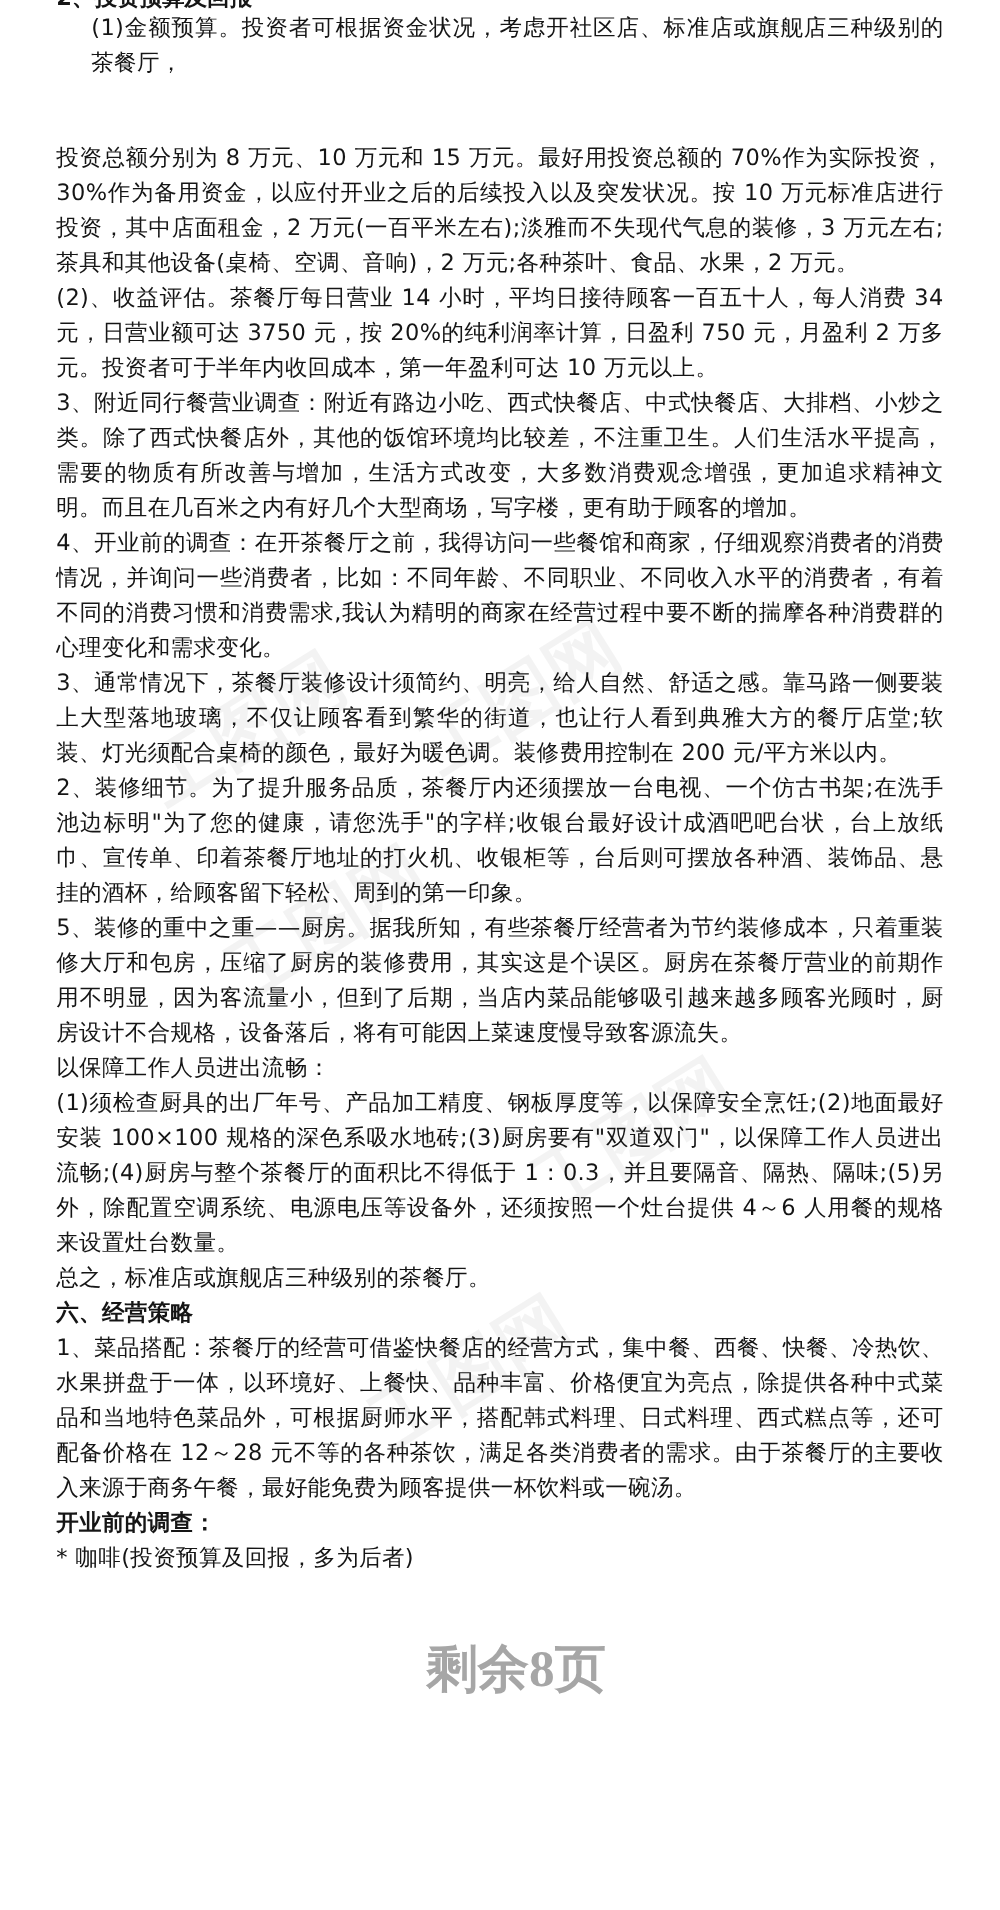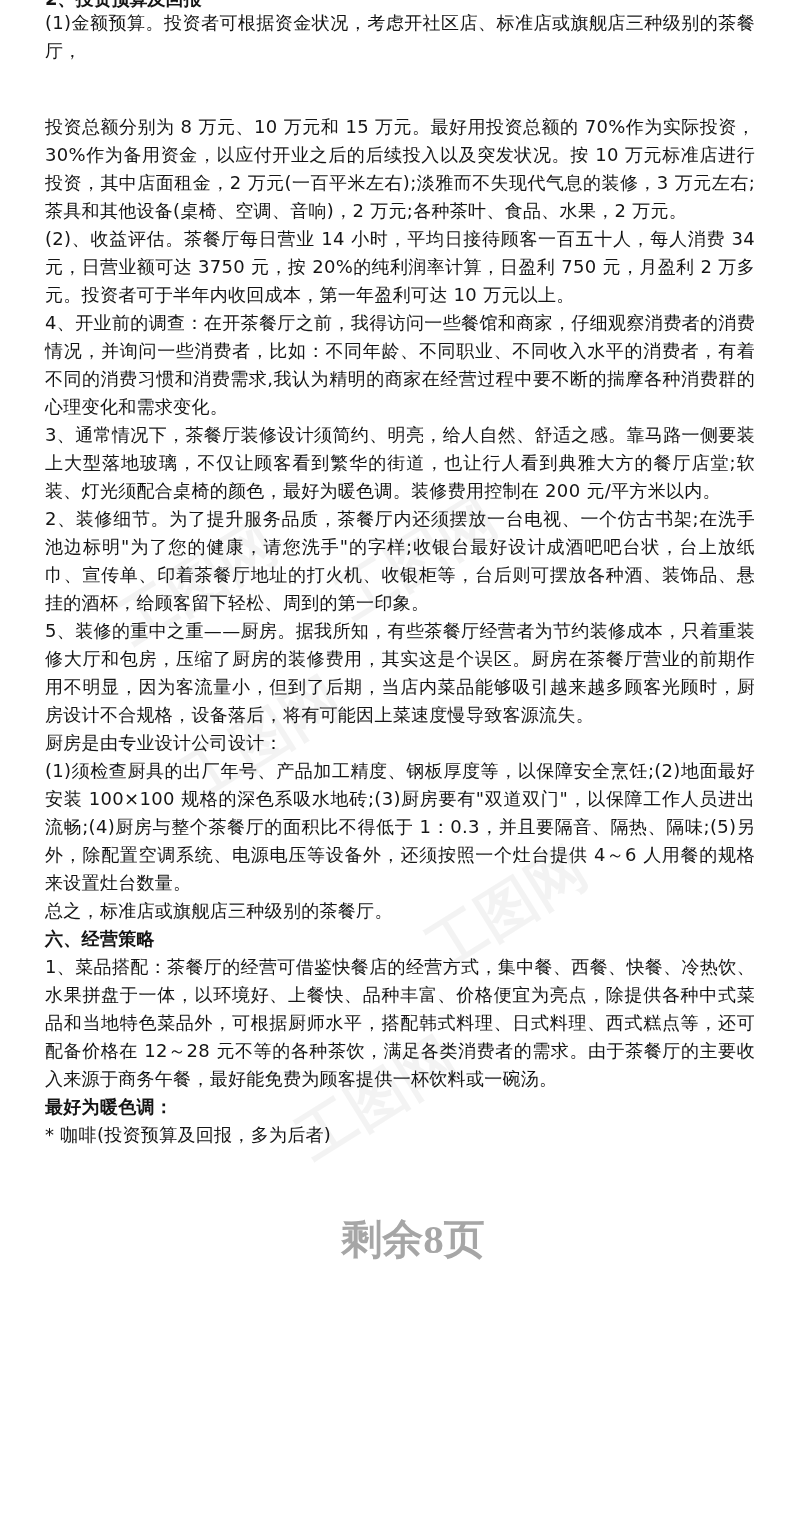--- a/index.html
+++ b/index.html
@@ -30,21 +30,21 @@
   .content {
     position: relative;
     padding: 0 45px;
     font-size: 18px;
     line-height: 28px;
     text-align: justify;
     letter-spacing: 0.3px;
   }
   .para { margin: 0; }
   .para.bold { font-weight: 700; }
-  .para.gap { margin-bottom: 48px; }
+  .para.gap { margin-bottom: 48px; margin-left: 28px; }
   .wm-layer {
     position: absolute; left: 0; top: 0;
     width: 800px; height: 1528px;
     pointer-events: none;
     overflow: hidden;
   }
   .wm {
     position: absolute;
     font-size: 58px;
     font-weight: 700;
@@ -52,21 +52,21 @@
     opacity: 0.045;
     transform: rotate(-32deg);
     white-space: nowrap;
   }
   .wm.w1 { left: 110px;  top: 545px; }
   .wm.w2 { left: 330px;  top: 520px; }
   .wm.w3 { left: 175px;  top: 700px; }
   .wm.w4 { left: 420px;  top: 870px; }
   .wm.w5 { left: 290px;  top: 1060px; }
   .footer {
-    margin-top: 68px;
+    margin-top: 52px;
     padding-left: 26px;
     display: flex;
     justify-content: center;
     gap: 56px;
     font-family: "Liberation Serif", "DejaVu Serif", serif;
     font-weight: 700;
     font-size: 41px;
     line-height: 1.1;
     color: #a6a6a6;
   }
@@ -85,30 +85,31 @@
   </div>
 
   <div class="clip">
     <span>2、投资预算及回报</span>
   </div>
 
   <div class="content">
       <p class="para gap">(1)金额预算。投资者可根据资金状况，考虑开社区店、标准店或旗舰店三种级别的茶餐厅，</p>
       <p class="para">投资总额分别为 8 万元、10 万元和 15 万元。最好用投资总额的 70%作为实际投资，30%作为备用资金，以应付开业之后的后续投入以及突发状况。按 10 万元标准店进行投资，其中店面租金，2 万元(一百平米左右);淡雅而不失现代气息的装修，3 万元左右;茶具和其他设备(桌椅、空调、音响)，2 万元;各种茶叶、食品、水果，2 万元。</p>
       <p class="para">(2)、收益评估。茶餐厅每日营业 14 小时，平均日接待顾客一百五十人，每人消费 34 元，日营业额可达 3750 元，按 20%的纯利润率计算，日盈利 750 元，月盈利 2 万多元。投资者可于半年内收回成本，第一年盈利可达 10 万元以上。</p>
+      <p class="para">3、附近同行餐营业调查：附近有路边小吃、西式快餐店、中式快餐店、大排档、小炒之类。除了西式快餐店外，其他的饭馆环境均比较差，不注重卫生。人们生活水平提高，需要的物质有所改善与增加，生活方式改变，大多数消费观念增强，更加追求精神文明。而且在几百米之内有好几个大型商场，写字楼，更有助于顾客的增加。</p>
       <p class="para">4、开业前的调查：在开茶餐厅之前，我得访问一些餐馆和商家，仔细观察消费者的消费情况，并询问一些消费者，比如：不同年龄、不同职业、不同收入水平的消费者，有着不同的消费习惯和消费需求,我认为精明的商家在经营过程中要不断的揣摩各种消费群的心理变化和需求变化。</p>
       <p class="para">3、通常情况下，茶餐厅装修设计须简约、明亮，给人自然、舒适之感。靠马路一侧要装上大型落地玻璃，不仅让顾客看到繁华的街道，也让行人看到典雅大方的餐厅店堂;软装、灯光须配合桌椅的颜色，最好为暖色调。装修费用控制在 200 元/平方米以内。</p>
       <p class="para">2、装修细节。为了提升服务品质，茶餐厅内还须摆放一台电视、一个仿古书架;在洗手池边标明"为了您的健康，请您洗手"的字样;收银台最好设计成酒吧吧台状，台上放纸巾、宣传单、印着茶餐厅地址的打火机、收银柜等，台后则可摆放各种酒、装饰品、悬挂的酒杯，给顾客留下轻松、周到的第一印象。</p>
       <p class="para">5、装修的重中之重——厨房。据我所知，有些茶餐厅经营者为节约装修成本，只着重装修大厅和包房，压缩了厨房的装修费用，其实这是个误区。厨房在茶餐厅营业的前期作用不明显，因为客流量小，但到了后期，当店内菜品能够吸引越来越多顾客光顾时，厨房设计不合规格，设备落后，将有可能因上菜速度慢导致客源流失。</p>
-      <p class="para">厨房是由专业设计公司设计：</p>
+      <p class="para">以保障工作人员进出流畅：</p>
       <p class="para">(1)须检查厨具的出厂年号、产品加工精度、钢板厚度等，以保障安全烹饪;(2)地面最好安装 100×100 规格的深色系吸水地砖;(3)厨房要有"双道双门"，以保障工作人员进出流畅;(4)厨房与整个茶餐厅的面积比不得低于 1：0.3，并且要隔音、隔热、隔味;(5)另外，除配置空调系统、电源电压等设备外，还须按照一个灶台提供 4～6 人用餐的规格来设置灶台数量。</p>
       <p class="para">总之，标准店或旗舰店三种级别的茶餐厅。</p>
       <p class="para bold">六、经营策略</p>
       <p class="para">1、菜品搭配：茶餐厅的经营可借鉴快餐店的经营方式，集中餐、西餐、快餐、冷热饮、水果拼盘于一体，以环境好、上餐快、品种丰富、价格便宜为亮点，除提供各种中式菜品和当地特色菜品外，可根据厨师水平，搭配韩式料理、日式料理、西式糕点等，还可配备价格在 12～28 元不等的各种茶饮，满足各类消费者的需求。由于茶餐厅的主要收入来源于商务午餐，最好能免费为顾客提供一杯饮料或一碗汤。</p>
-      <p class="para bold">最好为暖色调：</p>
+      <p class="para bold">开业前的调查：</p>
       <p class="para">* 咖啡(投资预算及回报，多为后者)</p>
     </div>
 
   <div class="footer">
     <span>剩余8页</span>
   </div>
 
 </div>
 
 </body></html>

